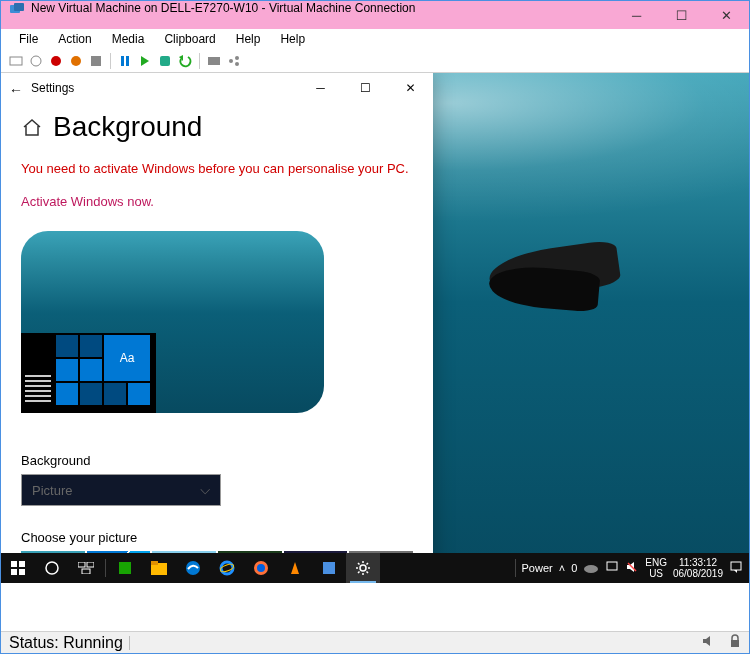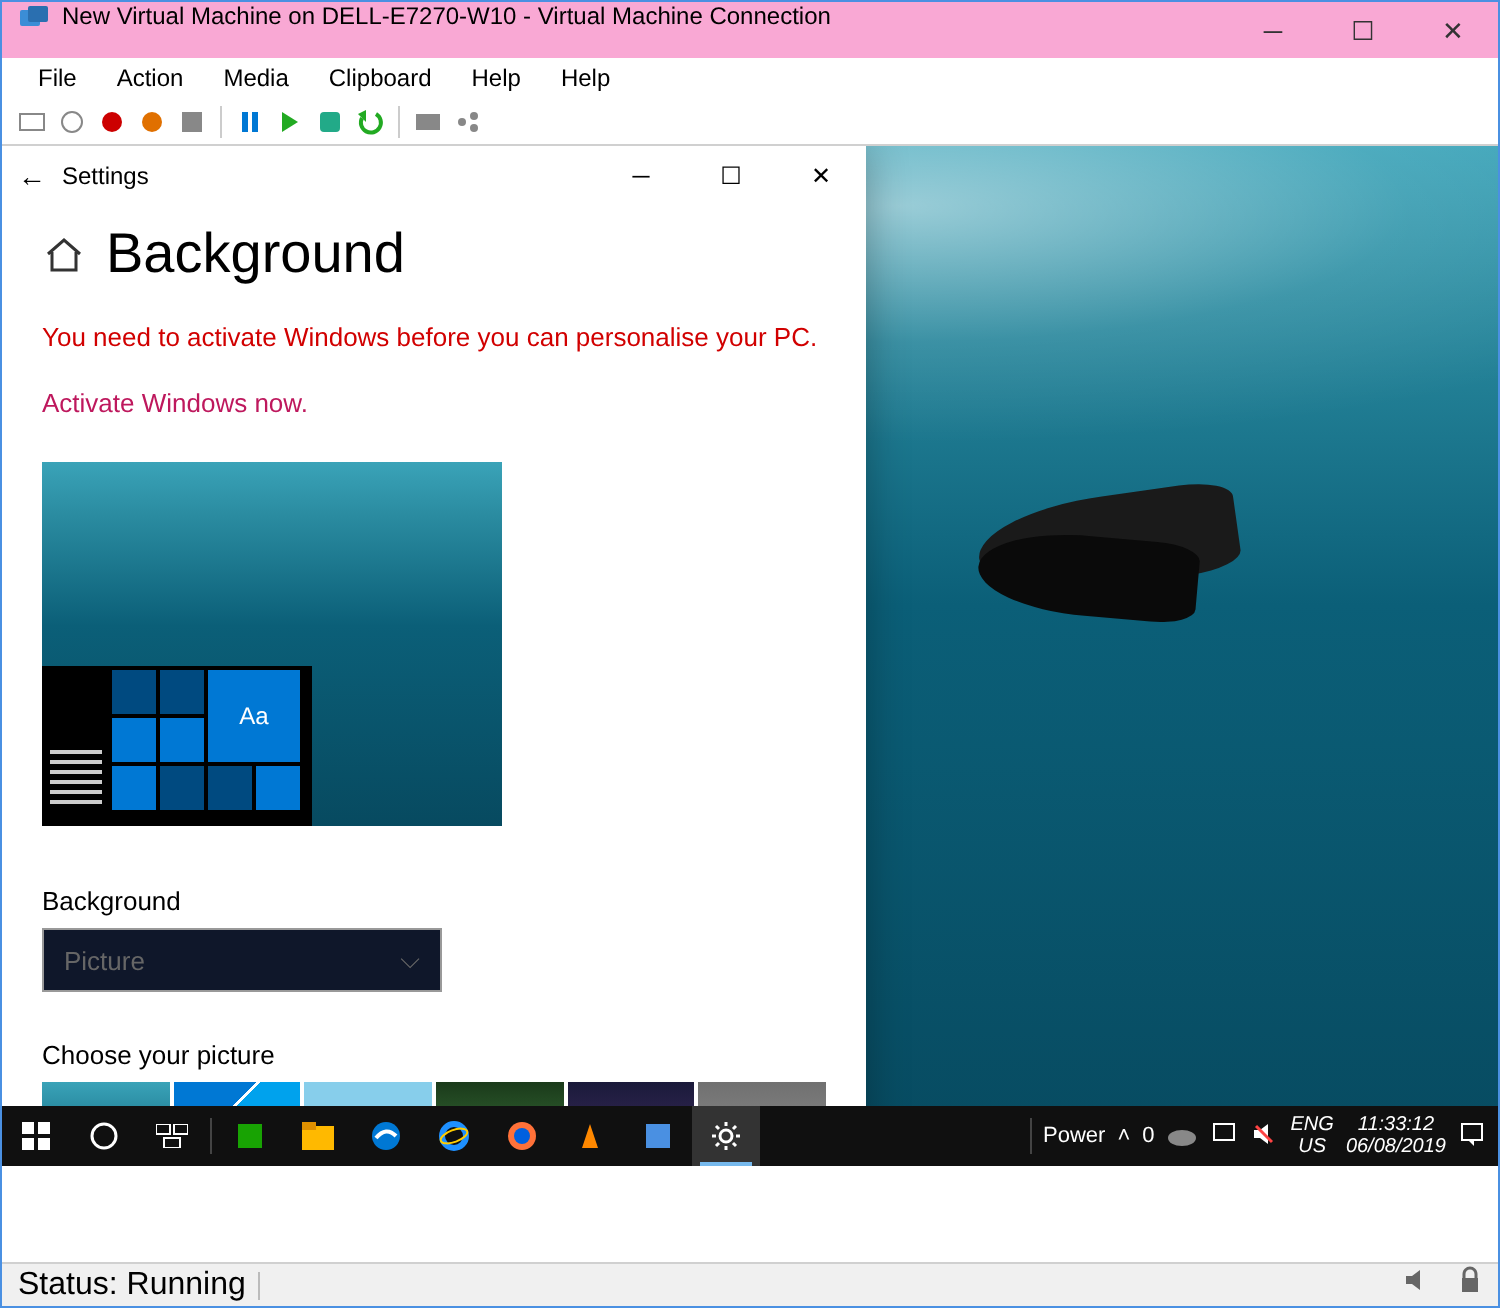--- a/index.html
+++ b/index.html
@@ -31,42 +31,42 @@
   .settings-titlebar .back { width: 30px; text-align: center; font-size: 14px; }
   .settings-titlebar .lbl { font-size: 12px; flex: 1; }
   .settings-titlebar .ctrls { display: flex; }
   .settings-titlebar .ctrls div { width: 45px; height: 30px; display: flex; align-items: center; justify-content: center; font-size: 12px; }
 
   .settings-body { padding: 8px 20px; flex: 1; overflow: hidden; }
   .settings-body h1 { font-size: 28px; font-weight: 300; margin-bottom: 18px; display: flex; align-items: center; gap: 10px; }
   .warn-red { color: #d10000; font-size: 13px; margin-bottom: 18px; }
   .link-blue { color: #be185d; font-size: 13px; margin-bottom: 22px; display: block; }
 
-  .preview { width: 230px; height: 182px; background: linear-gradient(180deg, #3aa3b8 0%, #2a8ba0 15%, #0b5f78 45%, #074a60 100%); position: relative; margin-bottom: 30px; }
+  .preview { width: 303px; height: 182px; background: linear-gradient(180deg, #3aa3b8 0%, #2a8ba0 15%, #0b5f78 45%, #074a60 100%); position: relative; margin-bottom: 40px; border-radius: 27px; }
   .preview-start { position: absolute; bottom: 0; left: 0; width: 135px; height: 80px; background: #000; }
   .tiles { position: absolute; bottom: 8px; left: 35px; display: grid; grid-template-columns: repeat(4, 22px); grid-auto-rows: 22px; gap: 2px; }
   .tile { background: #0078d4; }
   .tile.big { grid-column: span 2; grid-row: span 2; display:flex; align-items:center; justify-content:center; color:#fff; font-size:12px; }
   .tile.dk { background: #004a80; }
   .preview-sidebar { position:absolute; bottom:8px; left:4px; width:26px; }
   .preview-sidebar div { height:2px; background:#ccc; margin:3px 0; }
 
   .section-label { font-size: 13px; margin-bottom: 6px; }
   .dropdown { width: 200px; height: 32px; border: 1px solid #999; background: #0f172a; display: flex; align-items: center; padding: 0 10px; font-size: 13px; color: #666; justify-content: space-between; margin-bottom: 24px; }
   .thumbs { display: flex; gap: 2px; }
   .thumb { width: 66px; height: 40px; }
 
   
   .taskbar { position: absolute; bottom: 0; left: 0; right: 0; height: 30px; background: #101010; display: flex; align-items: center; color: #fff; font-size: 11px; }
   .tb-left { display: flex; align-items: center; height: 100%; }
   .tb-item { width: 34px; height: 30px; display: flex; align-items: center; justify-content: center; position: relative; }
   .tb-item.active { background: #333; }
   .tb-item.active::after { content:''; position:absolute; bottom:0; left:4px; right:4px; height:2px; background:#76b9ed; }
   .tb-right { margin-left: auto; display: flex; align-items: center; height: 100%; gap: 6px; padding-right: 6px; }
-  .tb-stack { text-align: center; line-height: 11px; font-size: 10px; font-style: italic; }
+  .tb-stack { text-align: center; line-height: 11px; font-size: 10px; }
 
   
   .statusbar { height: 22px; border-top: 1px solid #d0d0d0; display: flex; align-items: center; padding: 0 8px; font-size: 16px; background: #f0f0f0; margin-top: 48px; }
   .statusbar .sep { width:1px; height:14px; background:#bbb; margin:0 6px; }
 </style>
 </head>
 <body>
 
 <div class="outer-window">
 

